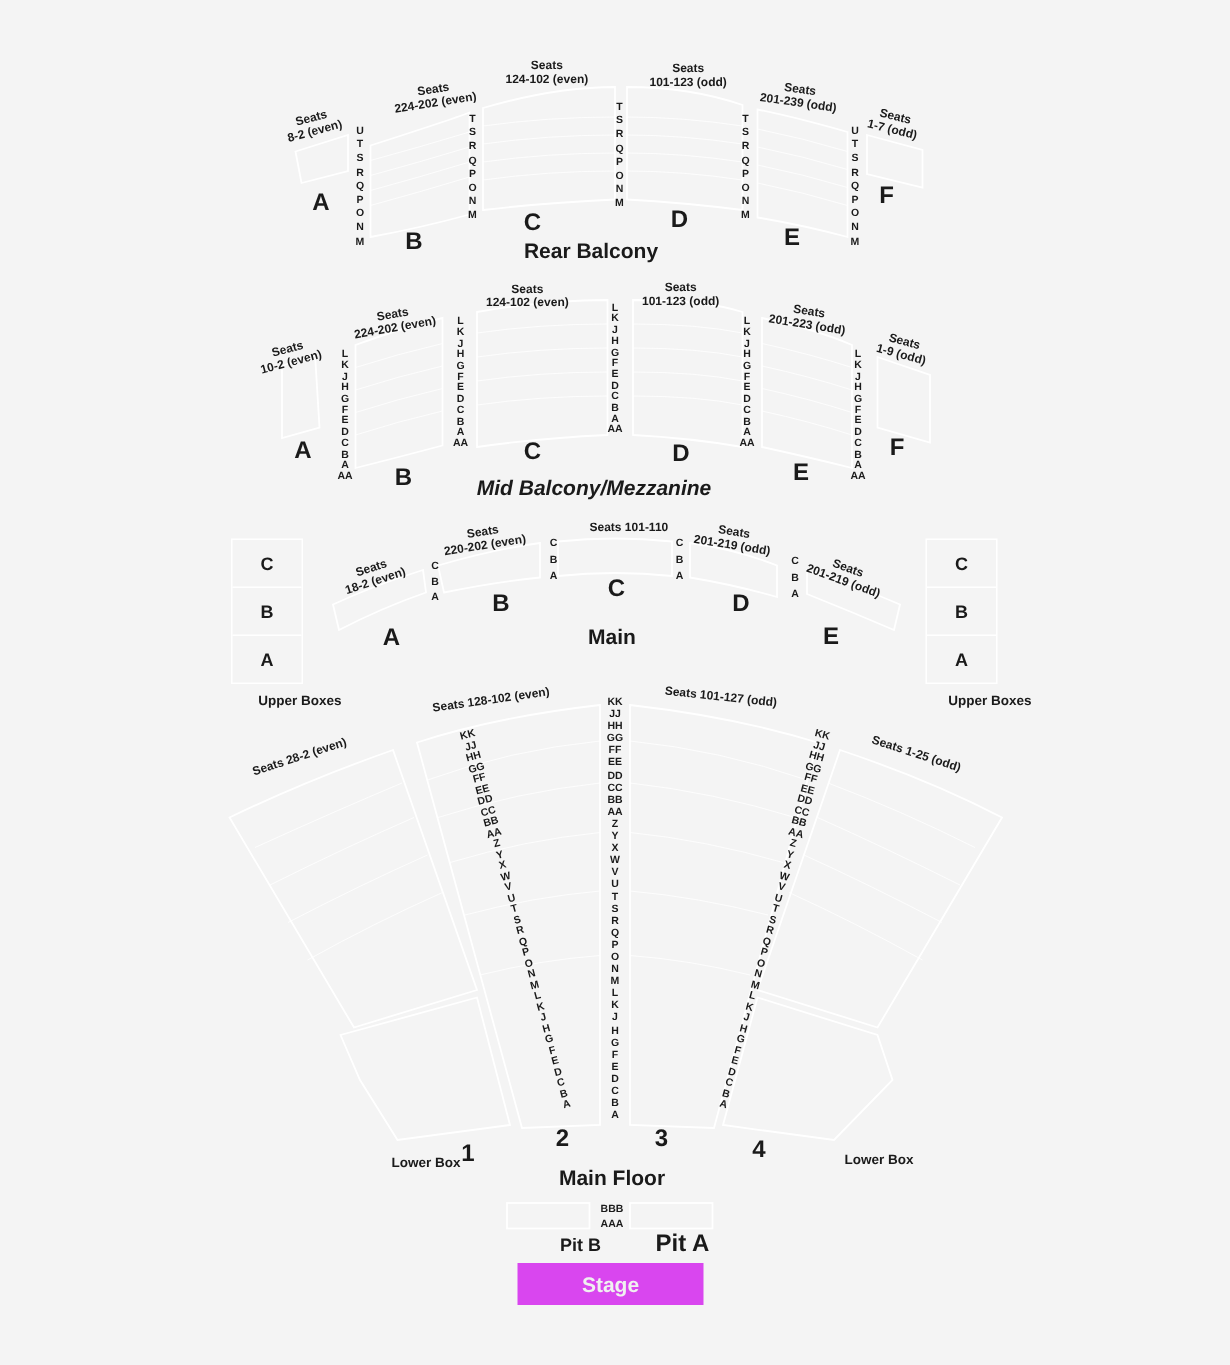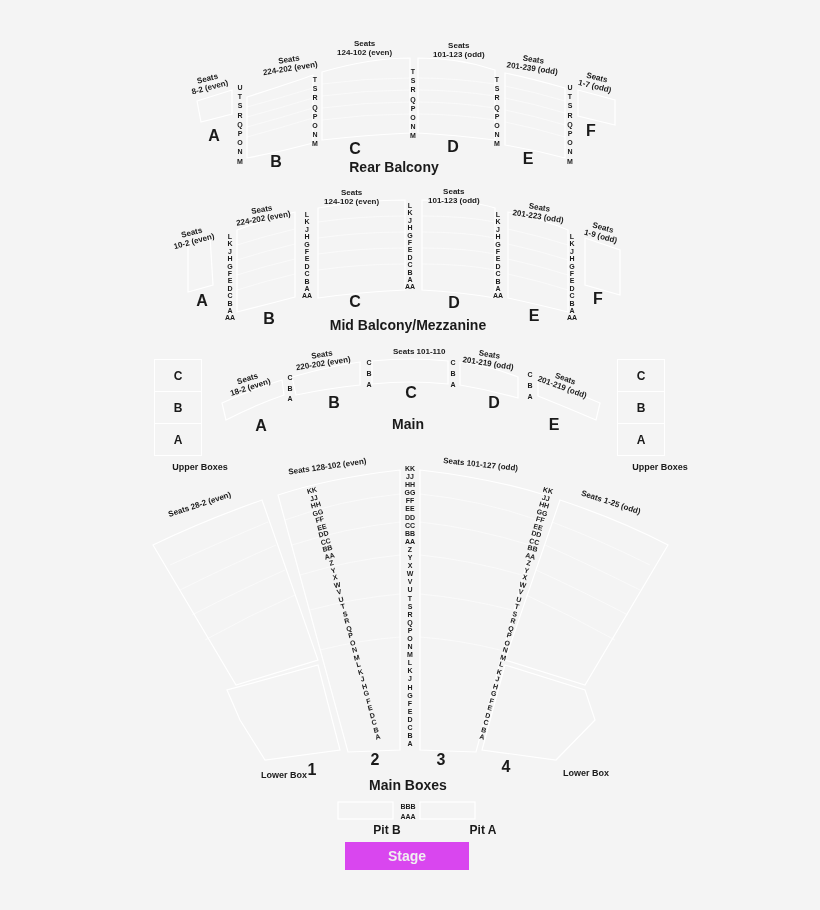--- a/index.html
+++ b/index.html
@@ -257,21 +257,21 @@
       <span>A</span>
       <span>AA</span>
   </div>
 
   <div class="sec" style="left:202px;top:301px;">A</div>
   <div class="sec" style="left:269px;top:319px;">B</div>
   <div class="sec" style="left:355px;top:302px;">C</div>
   <div class="sec" style="left:454px;top:303px;">D</div>
   <div class="sec" style="left:534px;top:316px;">E</div>
   <div class="sec" style="left:598px;top:299px;">F</div>
-  <div class="title" style="left:408px;top:325px;">Mid Balcony/Mezzanine</div>
+  <div class="title" style="left:396px;top:325px;font-style:italic;">Mid Balcony/Mezzanine</div>
 </div>
 
 <div>
   <div class="ubox" style="left:154px;top:359px;">
     <div>C</div>
     <div>B</div>
     <div>A</div>
   </div>
   <div class="ubox" style="left:617px;top:359px;">
     <div>C</div>
@@ -435,24 +435,24 @@
       <span>B</span>
       <span>A</span>
   </div>
 
   <div class="sec" style="left:312px;top:770px;">1</div>
   <div class="sec" style="left:375px;top:760px;">2</div>
   <div class="sec" style="left:441px;top:760px;">3</div>
   <div class="sec" style="left:506px;top:767px;">4</div>
   <div class="boxlbl" style="left:262px;top:775px;">Lower Box</div>
   <div class="boxlbl" style="left:564px;top:773px;">Lower Box</div>
-  <div class="title" style="left:408px;top:785px;">Main Boxes</div>
+  <div class="title" style="left:408px;top:785px;">Main Floor</div>
 </div>
 
 <div>
   <div class="rows" style="left:398px;top:802px;width:20px;line-height:10px;">
     <span>BBB</span>
       <span>AAA</span>
   </div>
   <div class="boxlbl" style="left:365px;top:830px;font-size:12px;">Pit B</div>
-  <div class="boxlbl" style="left:461px;top:830px;font-size:12px;">Pit A</div>
+  <div class="boxlbl" style="left:433px;top:830px;font-size:16px;">Pit A</div>
 </div>
 <div class="stage">Stage</div>
 
 </body></html>

